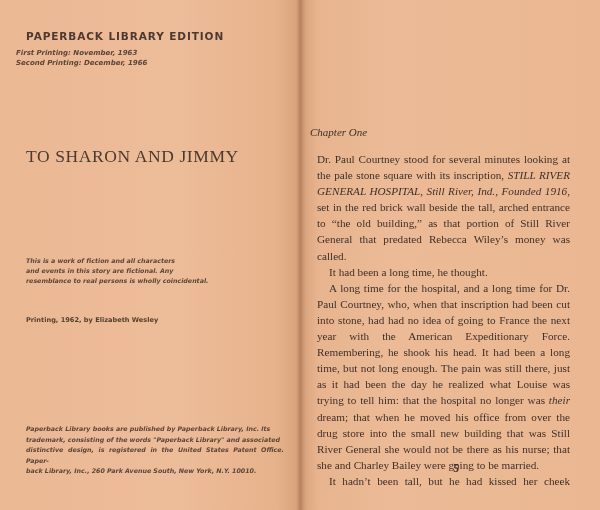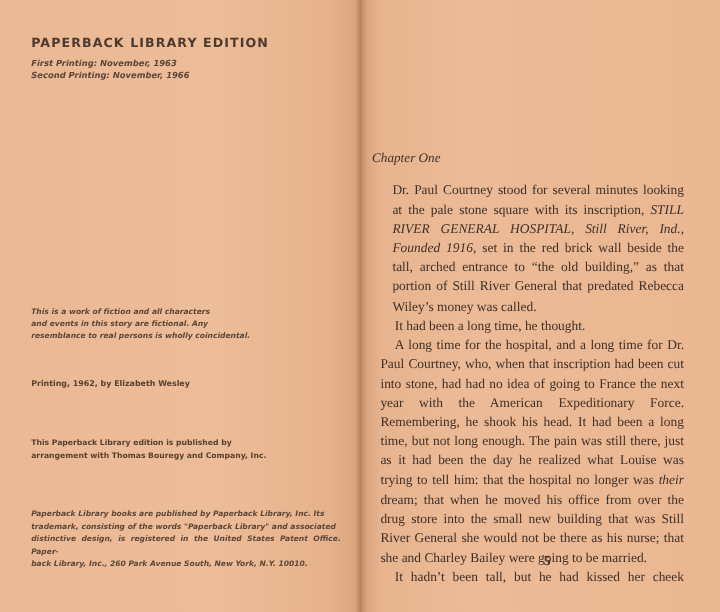--- a/index.html
+++ b/index.html
@@ -29,21 +29,21 @@
     position: absolute; top: 0; bottom: 0; left: 296px; width: 10px;
     background: linear-gradient(90deg, rgba(160,110,80,0) 0%, rgba(150,100,70,0.35) 45%, rgba(160,110,80,0.15) 70%, rgba(160,110,80,0) 100%);
   }
   
   .sans { font-family: "DejaVu Sans", "Liberation Sans", sans-serif; color: #4c3a30; }
   .edition-heading {
     position: absolute; left: 26px; top: 30px;
     font-size: 10.5px; font-weight: bold; letter-spacing: 0.9px;
   }
   .printings {
-    position: absolute; left: 26px; top: 49px;
+    position: absolute; left: 16px; top: 49px;
     font-size: 7px; font-style: italic; font-weight: bold; line-height: 9.5px; color: #5a4538;
   }
   .dedication {
     position: absolute; left: 26px; top: 146px;
     font-family: "Liberation Serif", "DejaVu Serif", serif;
     font-size: 17.5px; letter-spacing: 0.6px; color: #4a3a30;
   }
   .disclaimer {
     position: absolute; left: 26px; top: 256px;
     font-size: 6.3px; font-style: italic; font-weight: bold; line-height: 10px; color: #5b4638;
@@ -67,47 +67,44 @@
     position: absolute; left: 0; right: 0; top: 126px; text-align: left;
     font-size: 11px; font-style: italic; padding-left: 10px;
   }
   .body-text {
     position: absolute; left: 17px; top: 151px; width: 253px;
     font-size: 11.2px; line-height: 16.1px; text-align: justify;
   }
   .body-text p { margin: 0; text-align: justify; text-align-last: justify; }
   .body-text p.last { text-align-last: left; }
   .body-text p.indent { text-indent: 12px; }
-  .body-text p.noin { text-indent: 0; margin-left: 10px; }
+  .body-text p.noin { text-indent: 0; }
   .it { font-style: italic; }
   .folio {
     position: absolute; left: 0; right: 0; top: 462px; text-align: center;
     font-size: 11.5px; font-weight: bold; padding-left: 12px; color: #3f3028;
   }
 </style>
 </head>
 <body>
 
 <div class="spread">
   <div class="page page-left sans">
     <div class="edition-heading">PAPERBACK LIBRARY EDITION</div>
     <div class="printings">
       <div>First Printing: November, 1963</div>
-      <div>Second Printing: November, 1966</div>
+      <div>Second Printing: December, 1966</div>
     </div>
+    <div class="dedication">TO SHARON AND JIMMY</div>
     <div class="disclaimer">
       <div>This is a work of fiction and all characters</div>
       <div>and events in this story are fictional. Any</div>
       <div>resemblance to real persons is wholly coincidental.</div>
     </div>
     <div class="copyright">Printing, 1962, by Elizabeth Wesley</div>
-    <div class="arrangement">
-      <div>This Paperback Library edition is published by</div>
-      <div>arrangement with Thomas Bouregy and Company, Inc.</div>
-    </div>
     <div class="trademark">
       <div>Paperback Library books are published by Paperback Library, Inc. Its</div>
       <div>trademark, consisting of the words "Paperback Library" and associated</div>
       <div>distinctive design, is registered in the United States Patent Office. Paper-</div>
       <div>back Library, Inc., 260 Park Avenue South, New York, N.Y. 10010.</div>
     </div>
   </div>
 
   <div class="page page-right serif">
     <div class="chapter-title">Chapter One</div>

